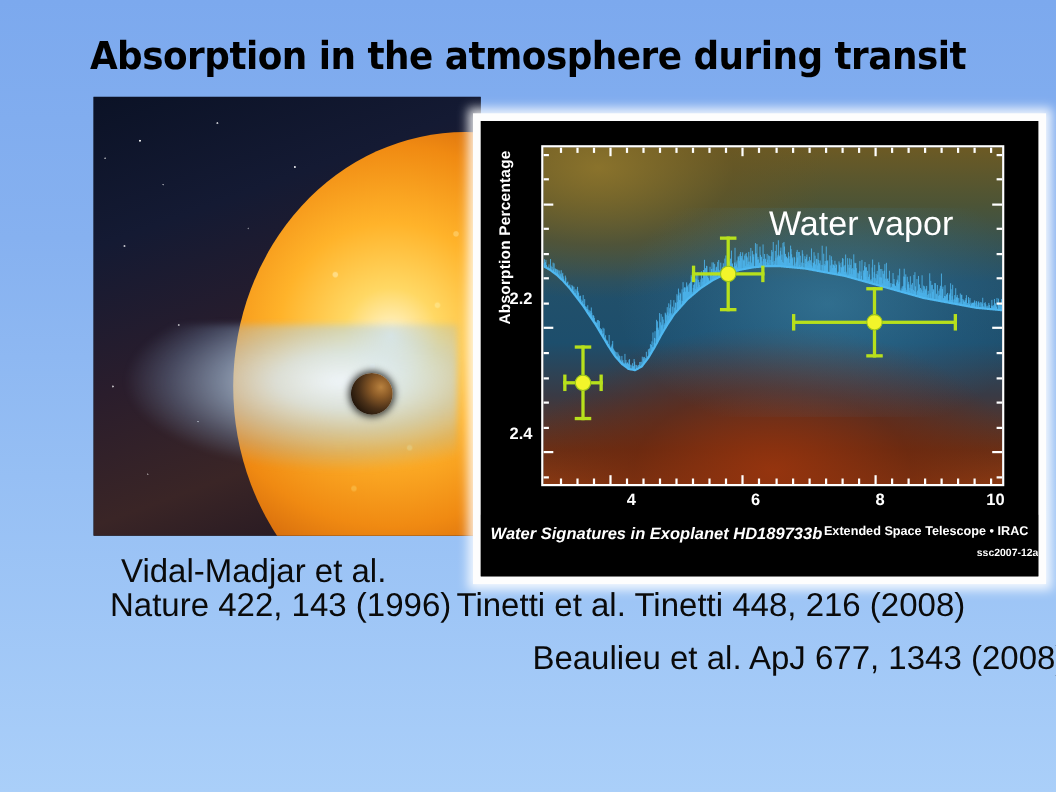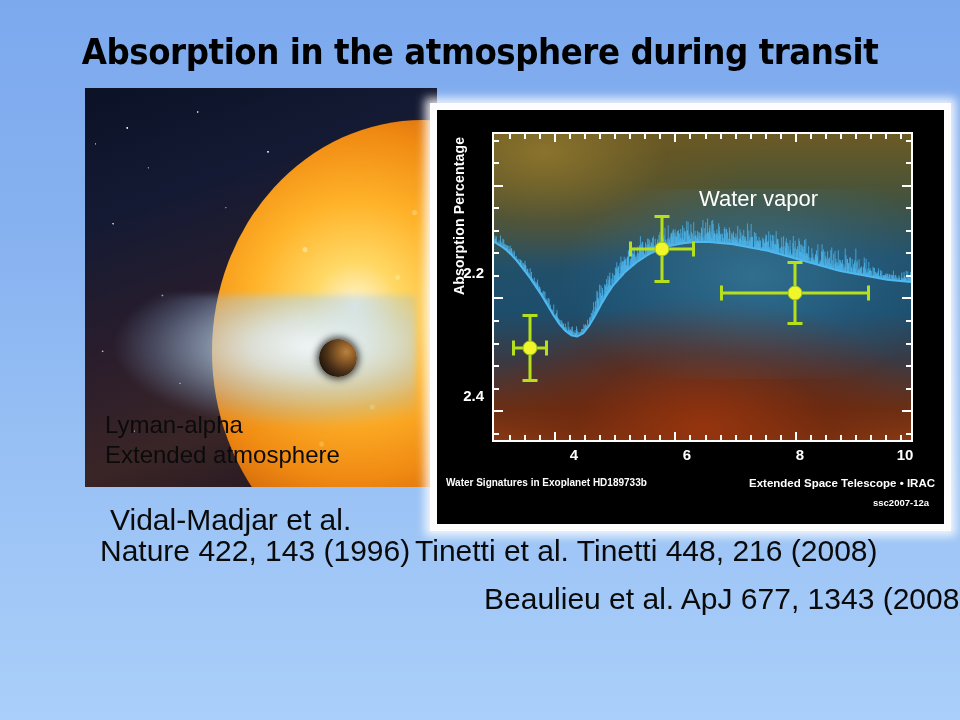--- a/index.html
+++ b/index.html
@@ -129,45 +129,45 @@
     transform:rotate(-90deg);transform-origin:left top;
     white-space:nowrap;color:#fff;font-weight:bold;font-size:14px;
     font-family:"Liberation Sans",sans-serif;letter-spacing:.2px;
   }
   #x-axis-title{
     position:absolute;left:55px;width:421px;top:356px;text-align:center;
     color:#fff;font-weight:bold;font-size:18px;
     font-family:"Liberation Sans",sans-serif;
   }
   #water-vapor-label{
-    position:absolute;left:205px;top:52px;color:#fff;font-size:22px;
+    position:absolute;left:205px;top:52px;color:#fff;font-size:31px;
     font-family:"Liberation Sans",sans-serif;white-space:nowrap;
   }
 
   
   .datapoint{position:absolute;}
   .dp-dot{
     position:absolute;width:13px;height:13px;border-radius:50%;
     background:#f2f52a;border:1px solid #9bc41a;
     left:50%;top:50%;transform:translate(-50%,-50%);
   }
   .dp-hbar{position:absolute;height:3px;background:#b7e01c;left:0;top:50%;transform:translateY(-50%);}
   .dp-vbar{position:absolute;width:3px;background:#b7e01c;top:0;left:50%;transform:translateX(-50%);}
   .dp-cap-v{position:absolute;height:3px;width:15px;background:#b7e01c;left:50%;transform:translateX(-50%);}
   .dp-cap-h{position:absolute;width:3px;height:15px;background:#b7e01c;top:50%;transform:translateY(-50%);}
 
   
   #credit-bar{
     position:absolute;left:0;bottom:0;width:507px;height:56px;background:#000;
     color:#fff;font-family:"Liberation Sans",sans-serif;
   }
-  .credit-line1{position:absolute;left:9px;top:9px;font-size:10px;font-weight:bold;}
+  .credit-line1{position:absolute;left:9px;top:9px;font-size:15px;font-weight:bold;font-style:italic;}
   .credit-line1b{position:absolute;right:9px;top:9px;font-size:11.5px;font-weight:bold;}
   .credit-line2{position:absolute;left:9px;top:28px;font-size:9.5px;font-weight:bold;}
-  .credit-line2b{position:absolute;right:15px;top:29px;font-size:9.5px;font-weight:bold;}
+  .credit-line2b{position:absolute;right:0;top:29px;font-size:9.5px;font-weight:bold;}
 
   
   .ref{position:absolute;color:#0a0a0a;font-family:"Liberation Sans",sans-serif;font-size:30px;white-space:nowrap;}
   #ref-vidal-1{left:110px;top:503px;}
   #ref-vidal-2{left:100px;top:534px;}
   #ref-tinetti{left:415px;top:534px;}
   #ref-beaulieu{left:484px;top:582px;text-align:right;}
   .b{font-weight:normal;}
 </style>
 </head>
@@ -175,24 +175,20 @@
 
 <div id="title">Absorption in the atmosphere during transit</div>
 
 <div id="artwork">
   <div class="star-field"></div>
   <div class="star-glow"></div>
   <div class="star-surface"></div>
   <div class="corona"></div>
   <div class="atmos-tail"></div>
   <div class="planet"></div>
-  <div id="artwork-caption">
-    <div>Lyman-alpha</div>
-    <div>Extended atmosphere</div>
-  </div>
 </div>
 
 <div id="chart-panel">
   <div id="chart-inner">
 
     <div id="y-axis-title">Absorption Percentage</div>
 
     <div id="y-ticks-wrap">
       <div class="ytxt" style="top:162px">2.2</div>
       <div class="ytxt" style="top:285px">2.4</div>

